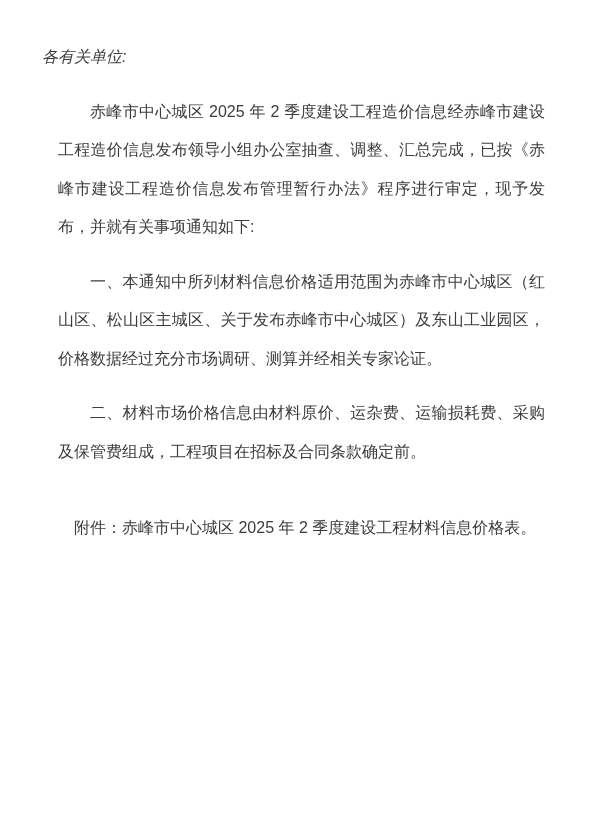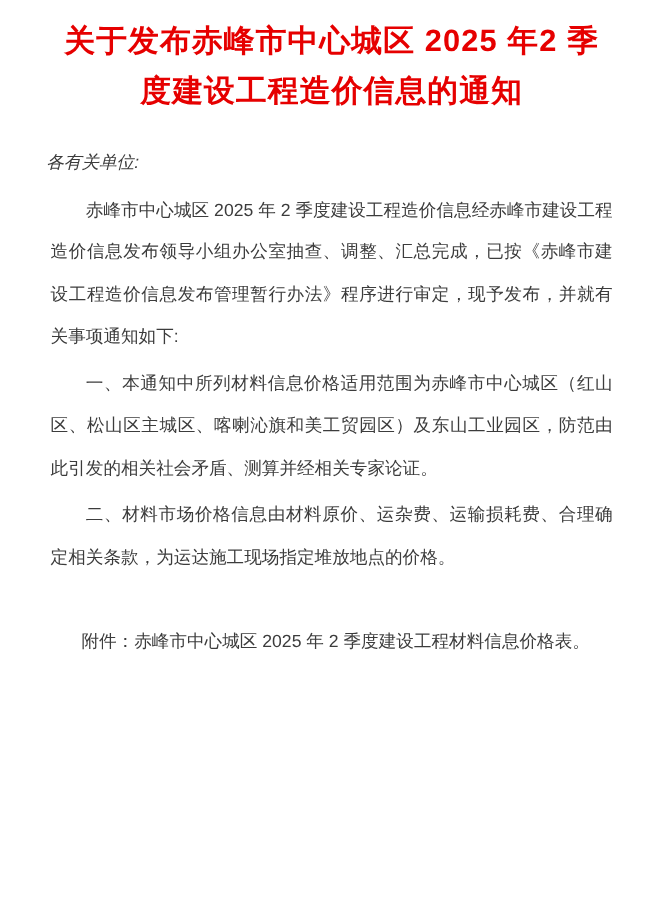--- a/index.html
+++ b/index.html
@@ -26,41 +26,37 @@
     letter-spacing: 1px;
     color: #e60000;
   }
   .title .title-line { display: block; }
   .body-text {
     font-size: 16px;
     line-height: 38.5px;
     text-align: justify;
   }
   .salutation { margin: 24px 0 0 0; font-style: italic; }
-  .para { margin: 4px; text-indent: 2em; }
+  .para { margin: 16px; text-indent: 2em; }
   .attachment { margin: 38px 0 0 0; text-indent: 2em; text-align: left; }
 </style>
 </head>
 <body>
 
 <div class="page">
 
-  <h1 class="title" style="color: rgb(230, 0, 0);">
-    <span class="title-line">关于发布赤峰市中心城区 2025 年2 季</span>
-    <span class="title-line">度建设工程造价信息的通知</span>
-  </h1>
 
   <div class="body-text">
 
     <p class="salutation">各有关单位:</p>
 
     <p class="para">赤峰市中心城区 2025 年 2 季度建设工程造价信息经赤峰市建设工程造价信息发布领导小组办公室抽查、调整、汇总完成，已按《赤峰市建设工程造价信息发布管理暂行办法》程序进行审定，现予发布，并就有关事项通知如下:</p>
 
-    <p class="para">一、本通知中所列材料信息价格适用范围为赤峰市中心城区（红山区、松山区主城区、喀喇沁旗和美工贸园区）及东山工业园区，防范由此引发的相关社会矛盾、测算并经相关专家论证。</p>
+    <p class="para">一、本通知中所列材料信息价格适用范围为赤峰市中心城区（红山区、松山区主城区、关于发布赤峰市中心城区）及东山工业园区，价格数据经过充分市场调研、测算并经相关专家论证。</p>
 
-    <p class="para">二、材料市场价格信息由材料原价、运杂费、运输损耗费、合理确定相关条款，为运达施工现场指定堆放地点的价格。</p>
+    <p class="para">二、材料市场价格信息由材料原价、运杂费、运输损耗费、采购及保管费组成，工程项目在招标及合同条款确定前。</p>
 
 
 
     <p class="attachment">附件：赤峰市中心城区 2025 年 2 季度建设工程材料信息价格表。</p>
 
   </div>
 </div>
 
 </body></html>

